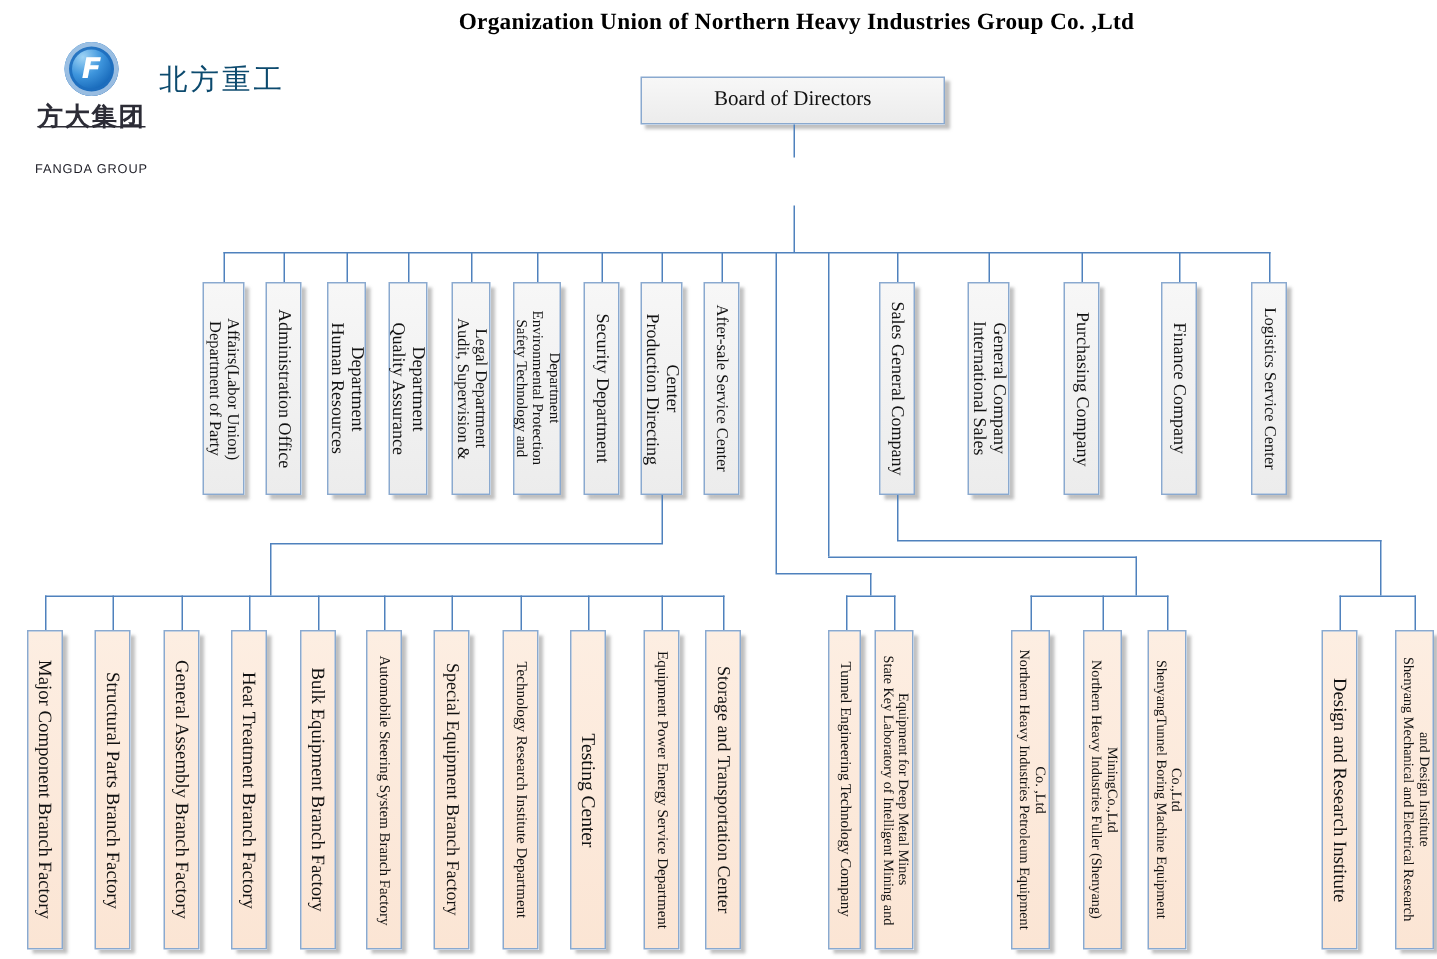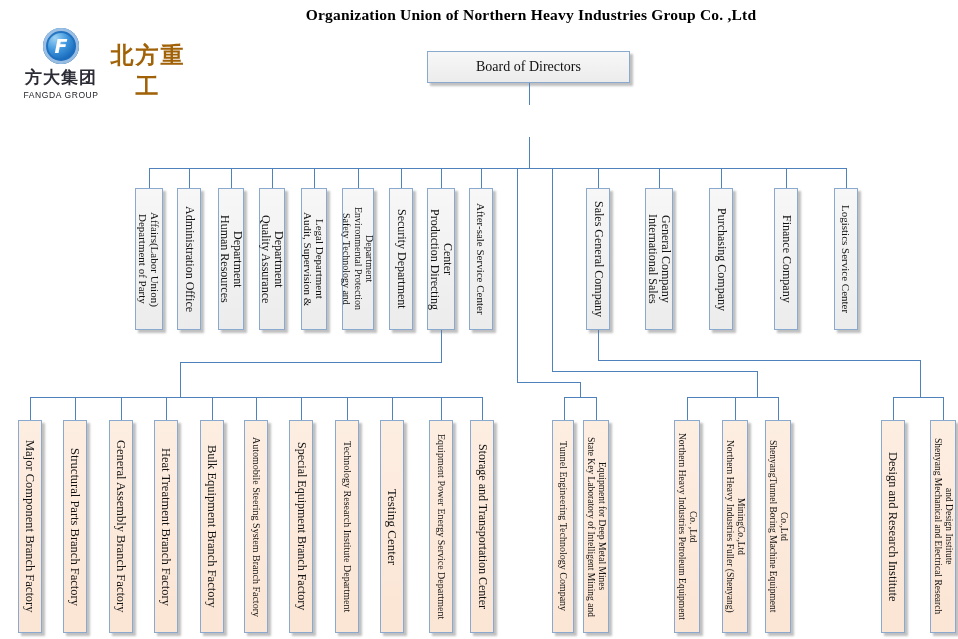--- a/index.html
+++ b/index.html
@@ -8,25 +8,25 @@
   
   #chart-title{position:absolute;top:6px;left:104px;right:0;text-align:center;
                font-size:15.5px;font-weight:bold;letter-spacing:.2px;color:#000;}
   
   #fangda-logo{position:absolute;left:14px;top:28px;width:94px;text-align:center;}
   .fangda-circle{width:36px;height:36px;margin:0 auto;border-radius:50%;
       background:radial-gradient(circle at 34% 28%, #9fd4f5 0%, #3f96dd 35%, #1263b5 70%, #0a4a97 100%);
       box-shadow:inset 0 0 0 3px rgba(255,255,255,.55), inset 0 0 0 5px rgba(30,110,190,.9);
       display:flex;align-items:center;justify-content:center;}
   .fangda-f{color:#fff;font-family:"DejaVu Sans",sans-serif;font-weight:bold;font-size:19px;font-style:italic;}
-  .fangda-cn{font-family:"DejaVu Sans",sans-serif;font-weight:bold;font-size:17px;color:#2c2c36;margin-top:2px;letter-spacing:1px;}
-  .fangda-en{font-family:"Liberation Sans",sans-serif;font-size:8.5px;color:#1d1d26;letter-spacing:.6px;margin-top:1px;}
+  .fangda-cn{font-family:"DejaVu Sans",sans-serif;font-weight:bold;font-size:17px;color:#2c2c36;margin-top:2px;letter-spacing:1px;text-decoration:underline;}
+  .fangda-en{font-family:"Liberation Sans",sans-serif;font-size:8.5px;color:#1d1d26;letter-spacing:.6px;margin-top:18px;}
   #nhi-logo{position:absolute;left:100px;top:38px;width:96px;text-align:center;}
   .nhi-en{font-family:"DejaVu Sans",sans-serif;font-weight:bold;font-size:30px;line-height:28px;color:#e4292d;letter-spacing:2px;}
-  .nhi-cn{font-family:"DejaVu Sans",sans-serif;font-weight:bold;font-size:23px;color:#a16207;letter-spacing:2px;margin-top:2px;}
+  .nhi-cn{font-family:"DejaVu Sans",sans-serif;font-weight:normal;font-size:19px;color:#0c4a6e;letter-spacing:2px;margin-top:2px;}
   
   .obox{position:absolute;border:1px solid #8aa9cf;display:flex;align-items:center;justify-content:center;
         text-align:center;box-shadow:3px 3px 2px rgba(140,140,140,.55);box-sizing:border-box;}
   .hbox{white-space:nowrap;}
   .vbox{writing-mode:vertical-lr;white-space:pre-line;line-height:1.12;padding:2px 0;}
   .gray{background:linear-gradient(180deg,#f7f7f7,#ececec);}
   .peach{background:linear-gradient(180deg,#fdeee2,#fbe5d4);}
   .box-m{top:188px;height:142px;}
   .box-b{top:420px;height:213px;}
   .f13{font-size:13px;} .f125{font-size:12.5px;} .f12{font-size:12px;}

